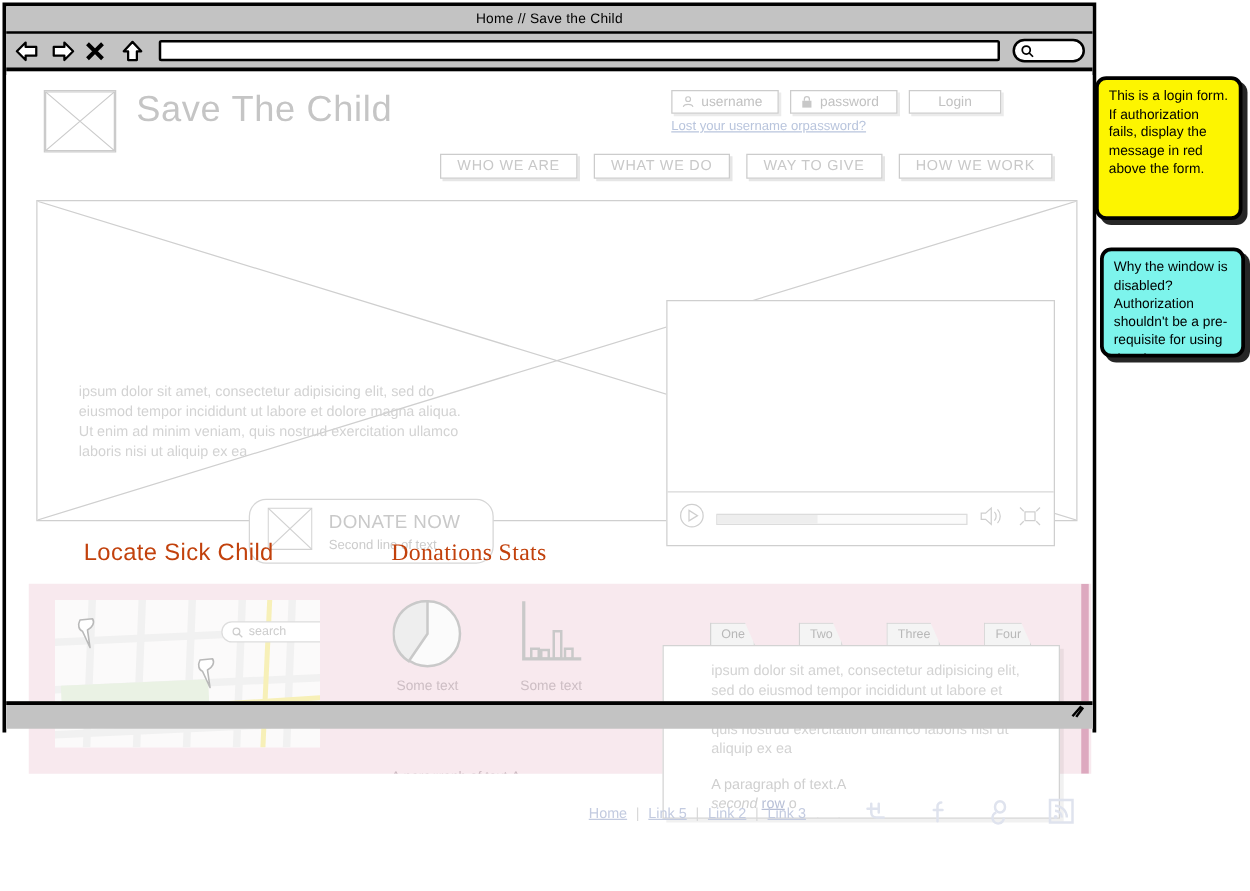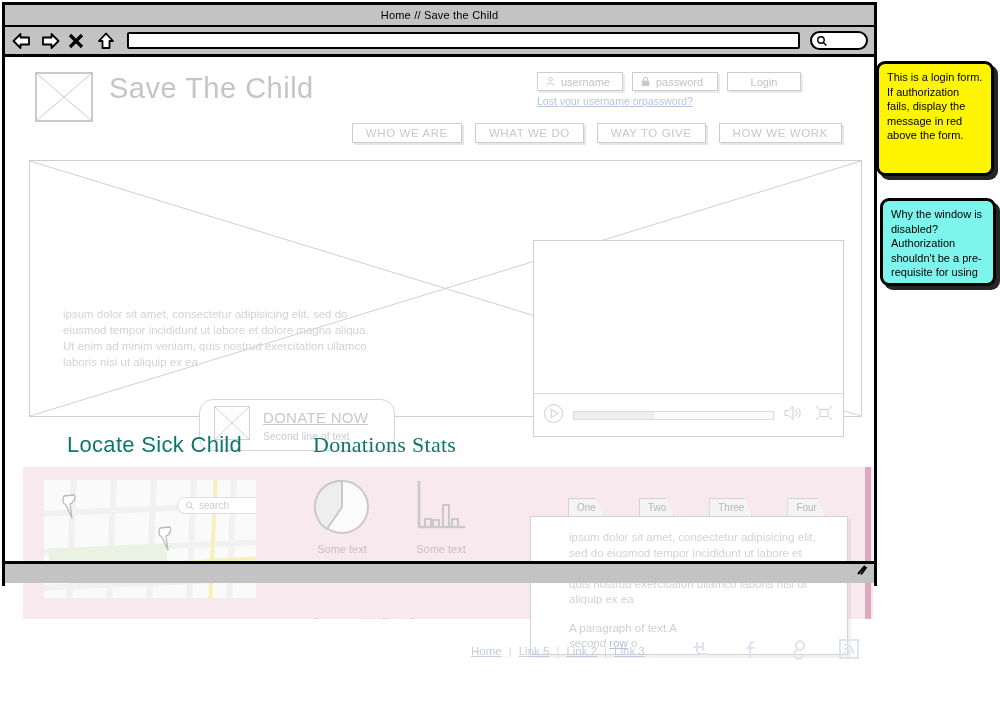--- a/index.html
+++ b/index.html
@@ -95,37 +95,37 @@
   .hero .diag { position: absolute; left: 0; top: 0; width: 100%; height: 100%; }
   .hero-text {
     position: absolute; left: 33px; top: 145px; width: 320px;
     font-size: 11.5px; line-height: 16px; color: #d3d3d3;
   }
   .donate {
     position: absolute; left: 169px; top: 238px; width: 196px; height: 52px;
     border: 1px solid #d6d6d6; border-radius: 14px; background: #fff;
     display: flex; align-items: center; gap: 13px; padding-left: 14px;
   }
-  .donate-title { font-size: 15px; color: #c9c9c9; letter-spacing: .3px; text-decoration: underline; }
+  .donate-title { font-size: 15px; color: #c9c9c9; letter-spacing: .3px; }
   .donate-sub { font-size: 10.5px; color: #cccccc; margin-top: 3px; }
 
   .video {
     position: absolute; left: 503px; top: 79px; width: 311px; height: 197px;
     border: 1px solid #cfcfcf; background: #fff;
   }
   .video-screen { height: 153px; border-bottom: 1px solid #d8d8d8; }
   .video-ctrl { height: 42px; display: flex; align-items: center; gap: 9px; padding: 0 9px; }
   .progress {
     flex: 1 1 auto; height: 9px; background: #fbfbfb; border: 1px solid #dcdcdc; position: relative;
   }
   .progress-fill { position: absolute; left: 0; top: 0; bottom: 0; background: #eeeeee; }
 
   
   .sec-head {
-    position: absolute; font-size: 22px; color: #0f766e; letter-spacing: .3px;
+    position: absolute; font-size: 19px; color: #c2410c; letter-spacing: .3px;
   }
   .sec-locate { left: 62px; top: 372px; }
   .sec-stats  { left: 308px; top: 372px; font-family: Liberation Serif, serif; }
 
   
   .band {
     position: absolute; left: 18px; top: 407px; width: 850px; height: 152px;
     background: #f8e9ee; overflow: hidden;
   }
   .band-scroll {

